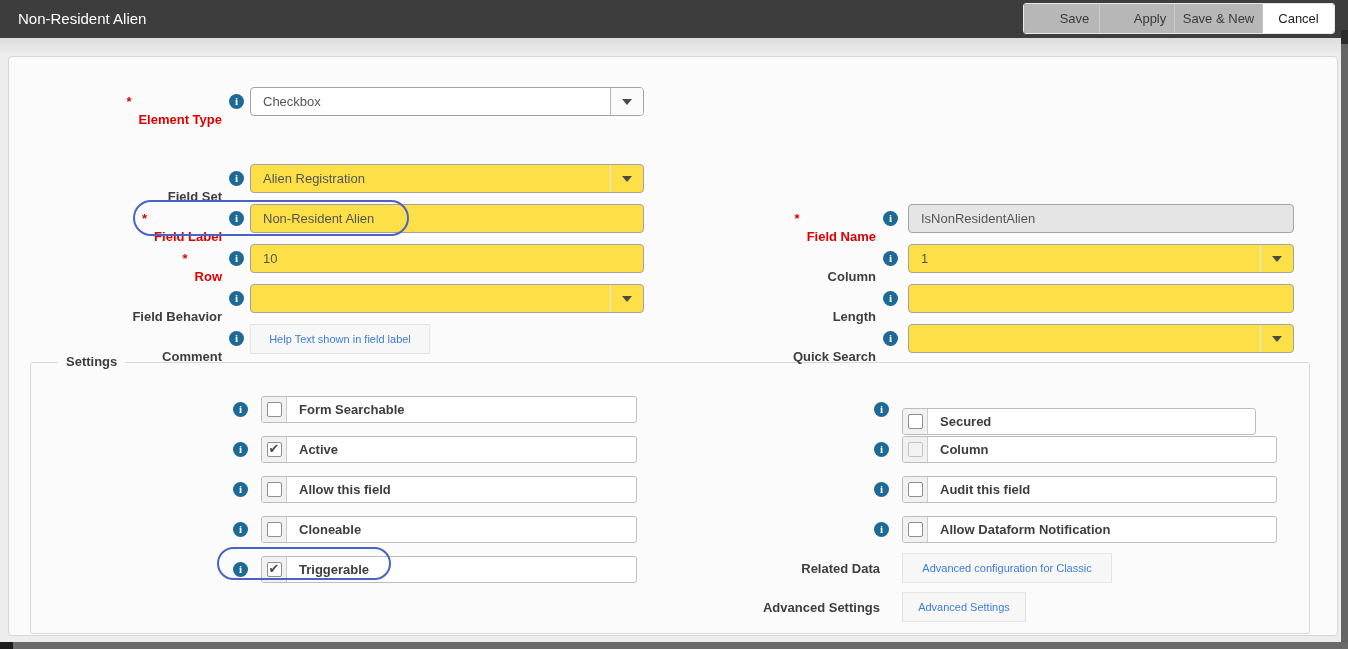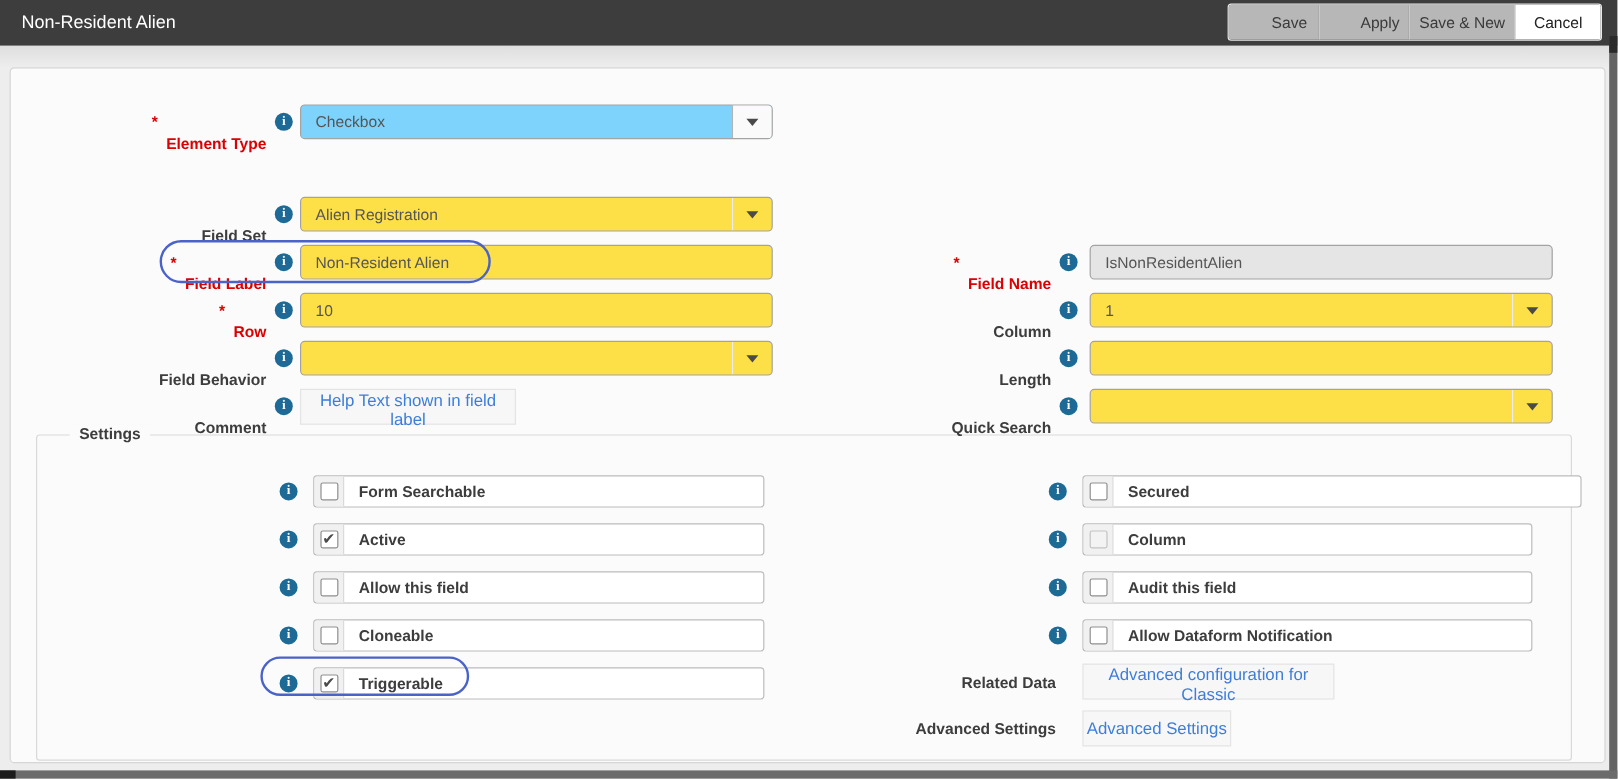--- a/index.html
+++ b/index.html
@@ -37,24 +37,24 @@
 
   .control { position:absolute; height:29px; border:1px solid #a3a3a3; border-radius:4px; background:#fde047; z-index:5; }
   .col-l.control { left:250px; width:394px; }
   .col-r.control { left:908px; width:386px; }
   .tinput { padding:0 12px; font-size:13px; color:#555; font-family:inherit; outline:none; }
   .tinput:disabled, .tinput.disabled { background:#e5e5e5; color:#555; }
   .select { cursor:pointer; }
   .sel-val { position:absolute; left:12px; top:0; line-height:27px; color:#555; }
   .caret-box { position:absolute; right:0; top:0; width:33px; height:27px; border-left:1px solid #eceerb; border-left:1px solid #ececec; display:flex; align-items:center; justify-content:center; border-radius:0 3px 3px 0; }
   .caret { width:0; height:0; border-left:5px solid transparent; border-right:5px solid transparent; border-top:6px solid #4a4a4a; }
-  .disabled-select { background:#7dd3fc; }
+  .disabled-select { background:#ffffff; }
   .disabled-select .caret-box { background:#fafafa; border-left:1px solid #b3b3b3; }
 
-  .light-btn { position:absolute; height:30px; background:#f7f7f7; border:1px solid #e4e4e4; color:#3d7edb; font-size:14px; font-family:inherit; cursor:pointer; z-index:5; }
+  .light-btn { position:absolute; height:30px; background:#f7f7f7; border:1px solid #e4e4e4; color:#3d7edb; font-size:11px; font-family:inherit; cursor:pointer; z-index:5; }
 
   
   .fieldset { position:absolute; left:30px; top:362px; width:1280px; height:272px; border:1px solid #d9d9d9; border-radius:3px; z-index:2; }
   .legend { position:absolute; left:58px; top:354px; padding:0 8px; background:#fbfbfb; font-weight:bold; color:#3d3d3d; z-index:3; }
 
   .set-info { position:absolute; z-index:5; }
   .set-box { position:absolute; width:376px; height:27px; border:1px solid #bcbcbc; border-radius:3px; background:#fff; display:flex; align-items:stretch; z-index:5; }
   .cb-cell { width:25px; background:#f1f1f1; border-right:1px solid #cccccc; border-radius:2px 0 0 2px; display:flex; align-items:center; justify-content:center; }
   .checkbox { width:15px; height:15px; background:#fff; border:1px solid #8f8f8f; border-radius:2px; cursor:pointer; position:relative; }
   .checkbox.checked::after { content:"\2714"; position:absolute; left:1px; top:-2px; font-size:13px; color:#4a4a4a; }
@@ -207,21 +207,21 @@
 
 <span class="set-info info-icon" style="left:233px; top:562px"></span>
 <div class="set-box" style="left:261px; top:556px">
   <span class="cb-cell">
       <span class="checkbox checked"></span>
     </span>
   <span class="set-label">Triggerable</span>
 </div>
 
 <span class="set-info info-icon" style="left:874px; top:402px"></span>
-<div class="set-box" style="left:902px; top:396px; width:416px">
+<div class="set-box" style="left:902px; top:408px; width:354px">
   <span class="cb-cell">
       <span class="checkbox"></span>
     </span>
   <span class="set-label">Secured</span>
 </div>
 
 <span class="set-info info-icon" style="left:874px; top:442px"></span>
 <div class="set-box" style="left:902px; top:436px; width:375px">
   <span class="cb-cell">
       <span class="checkbox disabled"></span>

